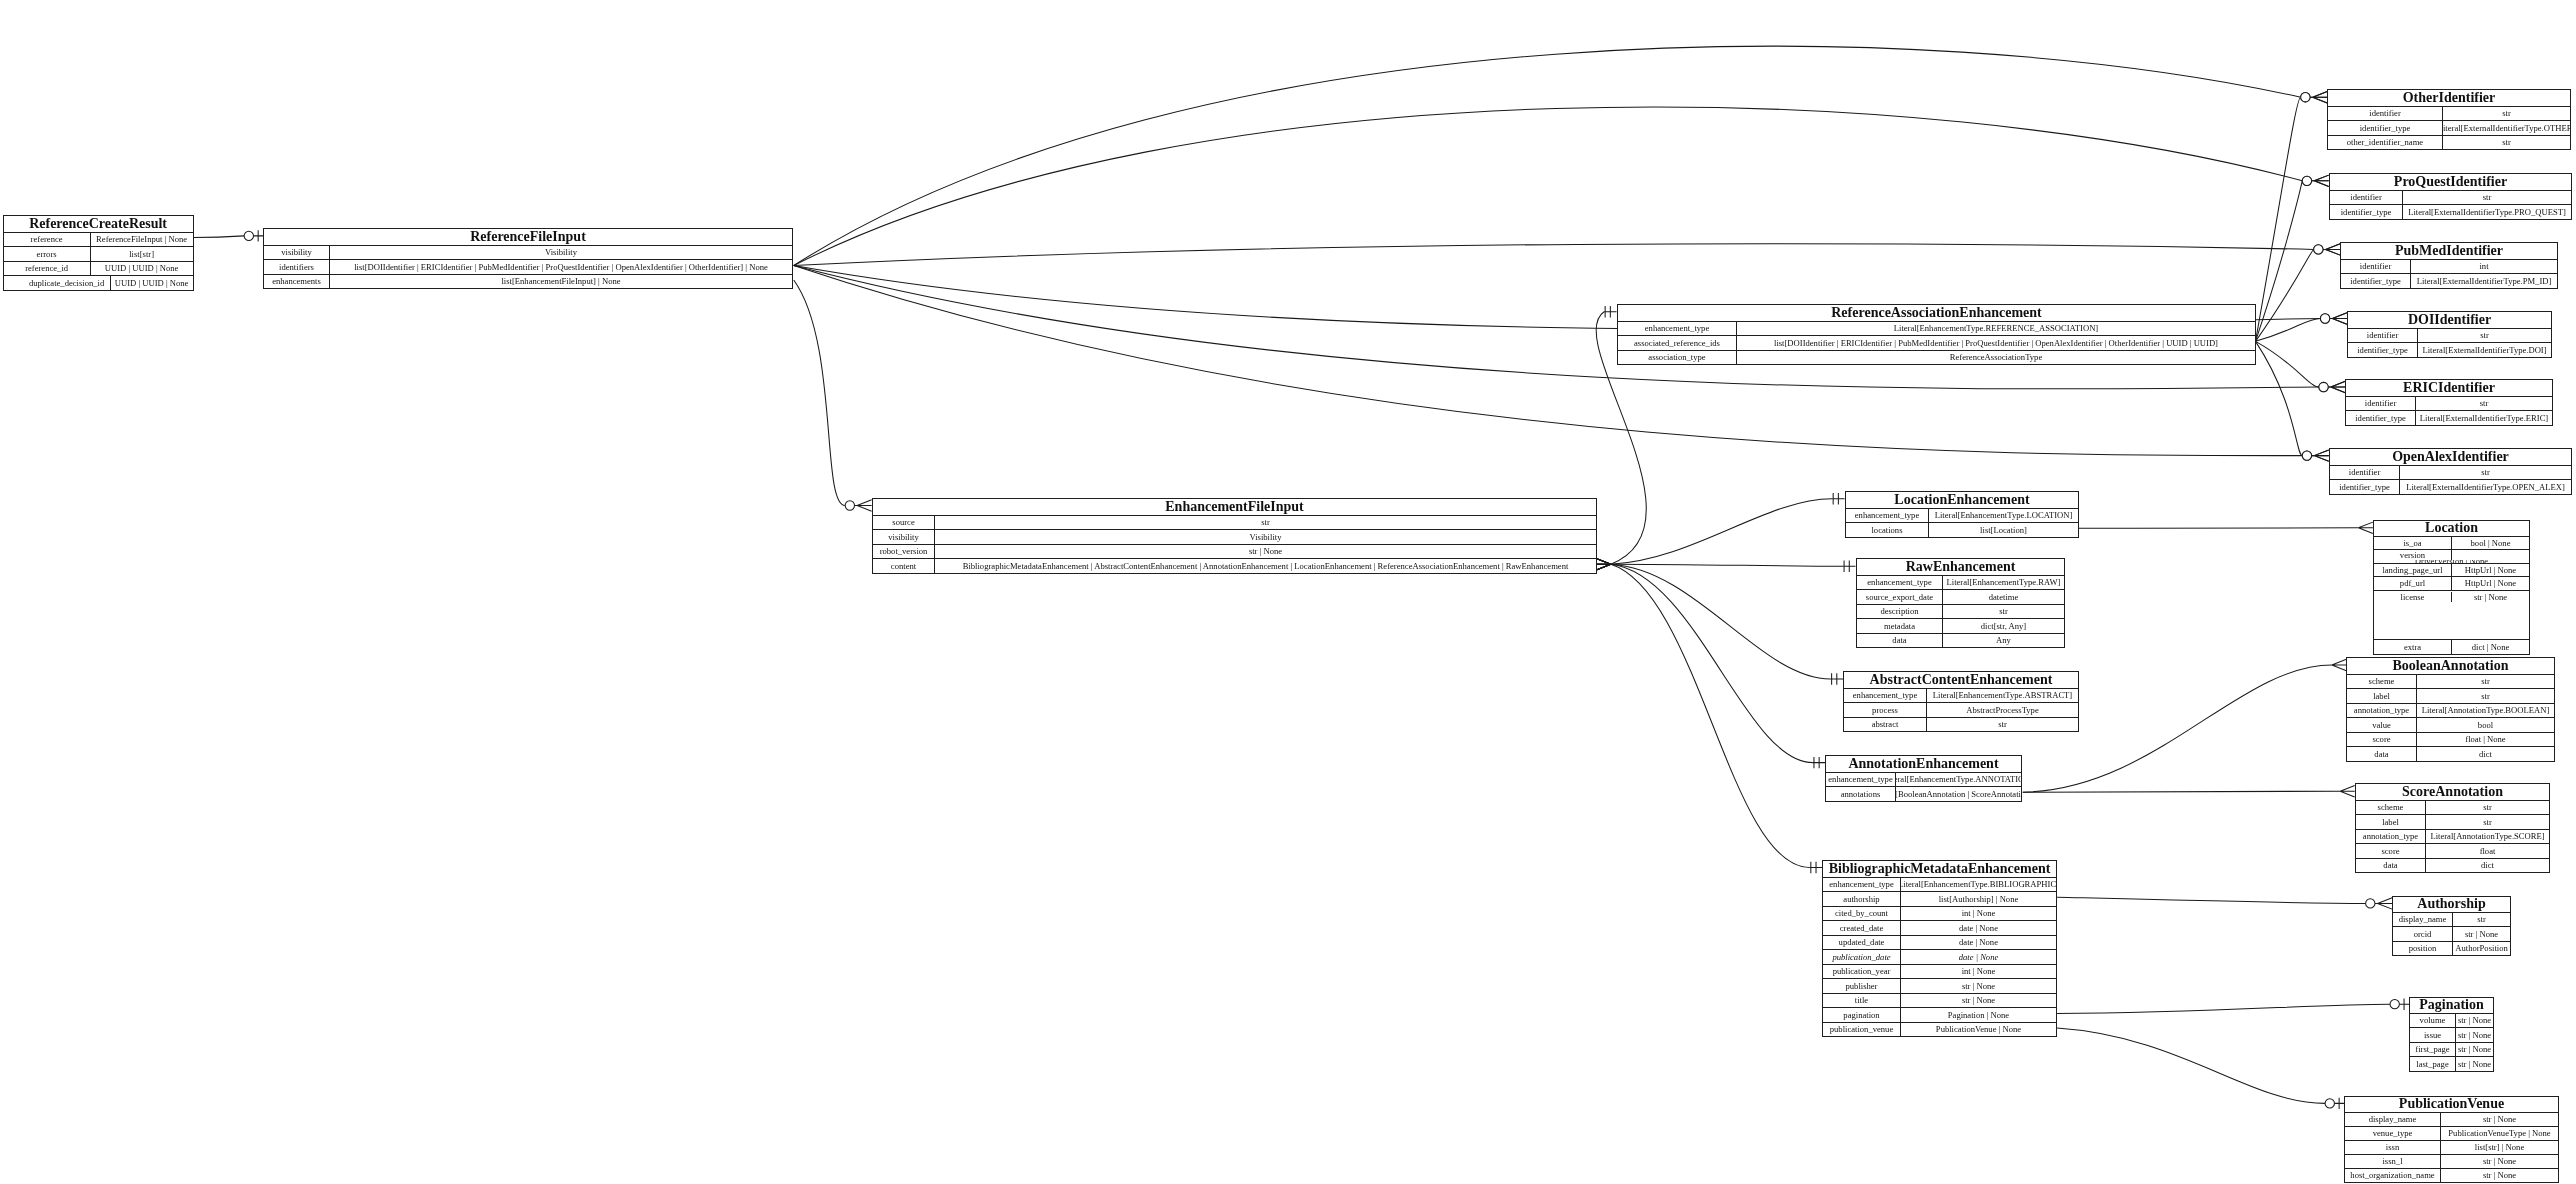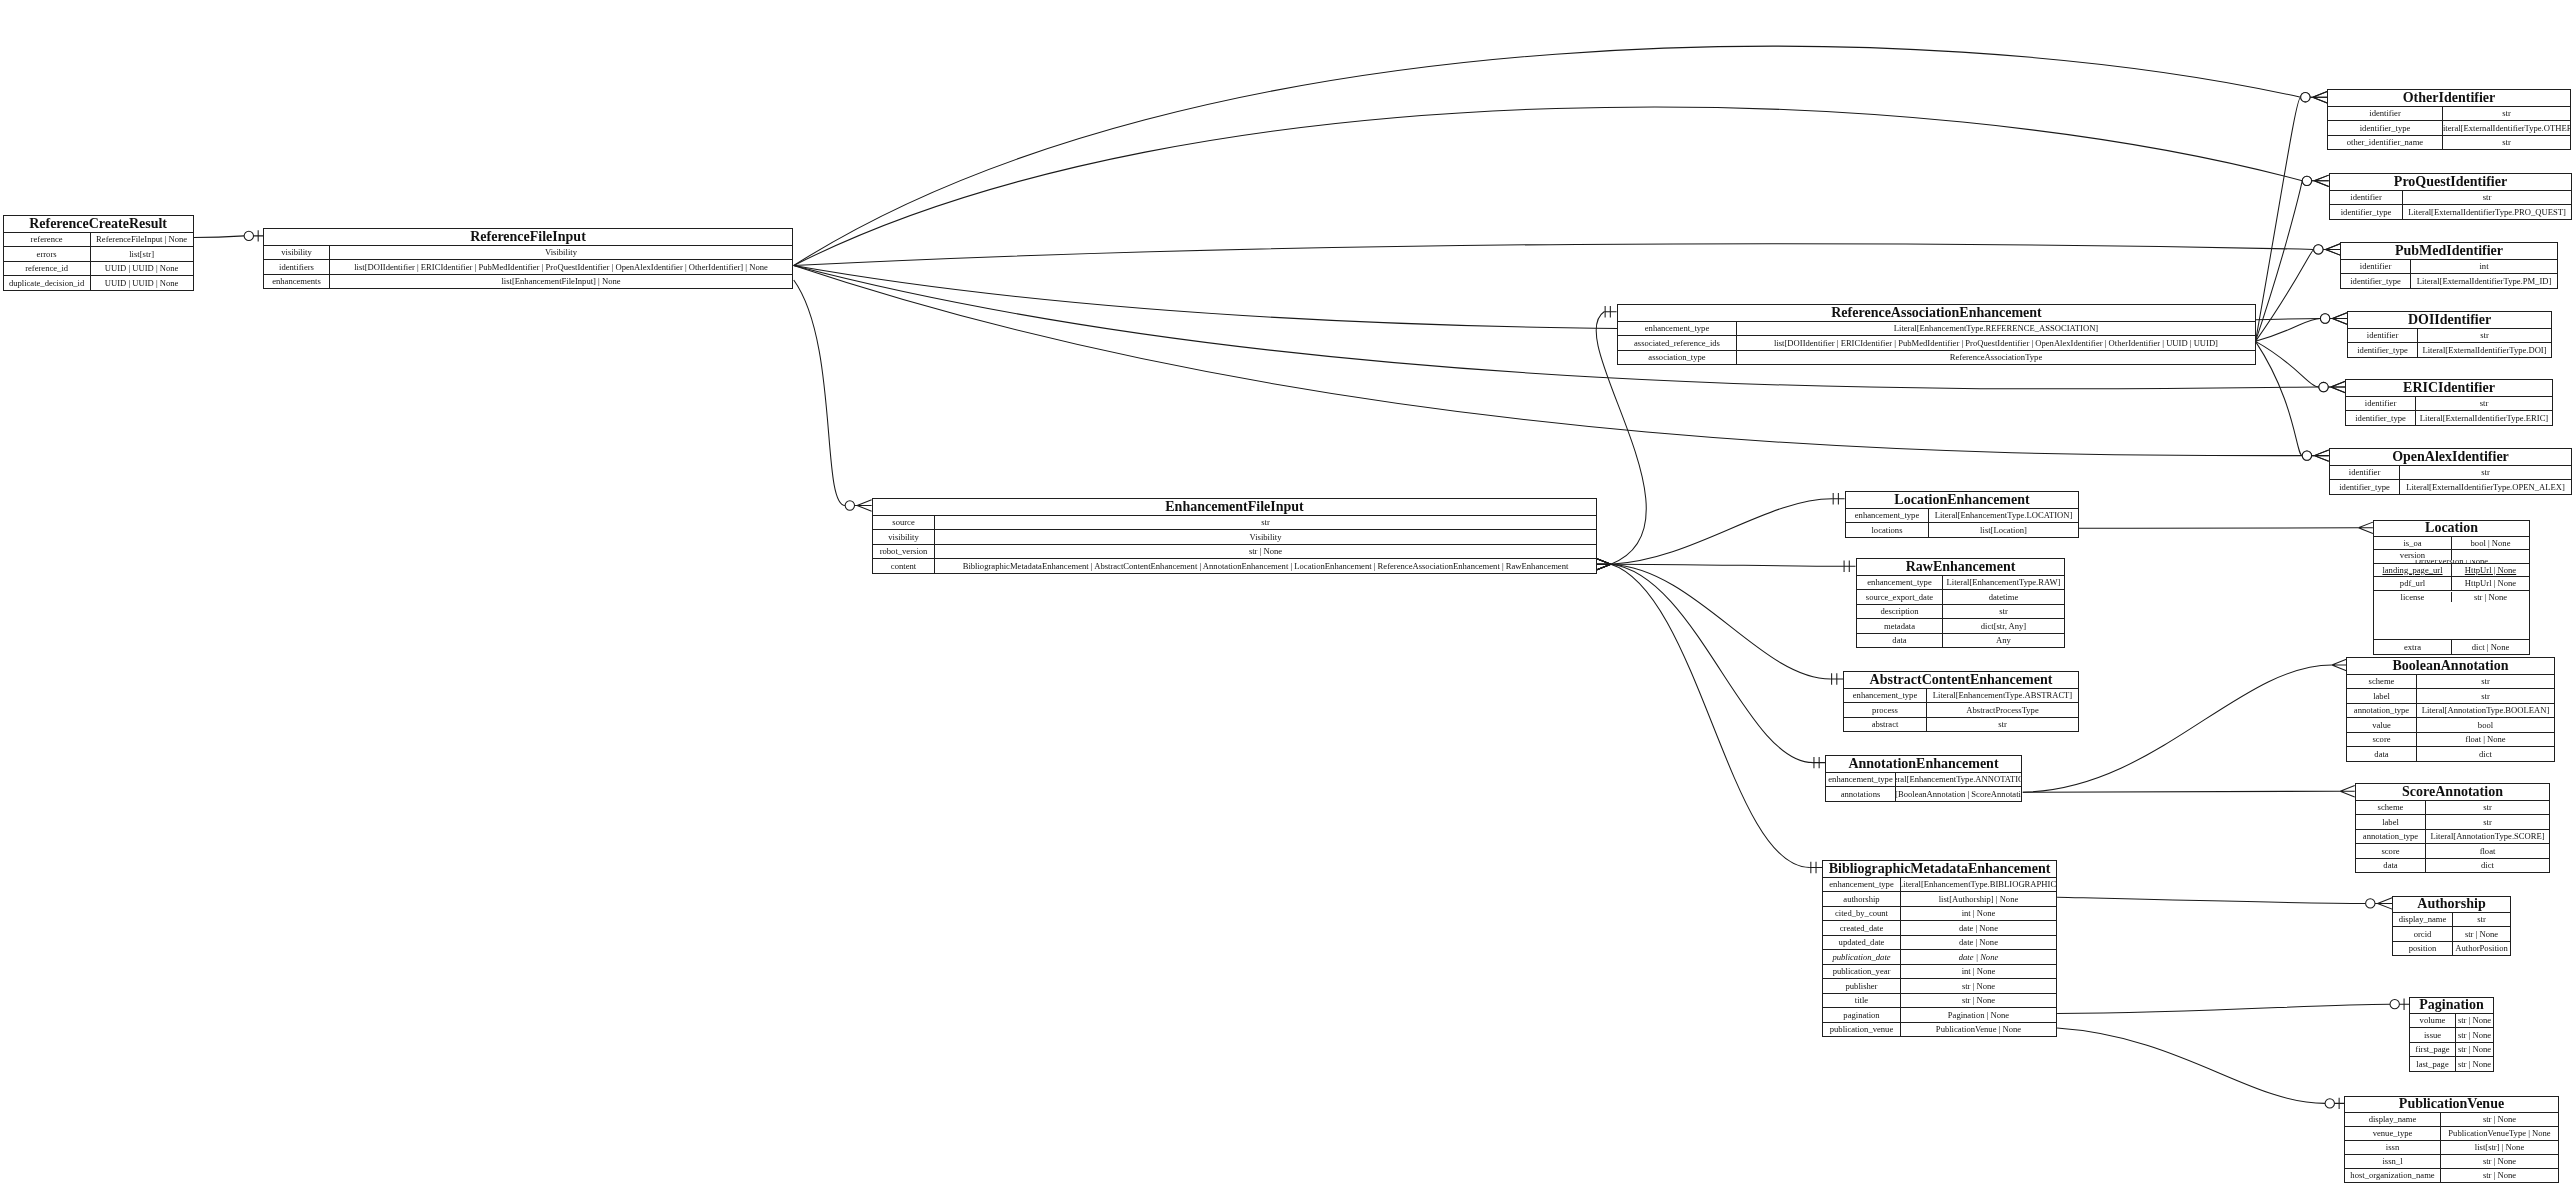--- a/index.html
+++ b/index.html
@@ -132,21 +132,21 @@
         </div>
         <div class="frow" style="height: 14.5px;">
           <div class="fcell fname" style="width: 87px;">errors</div>
           <div class="fcell ftype">list[str]</div>
         </div>
         <div class="frow" style="height: 14.5px;">
           <div class="fcell fname" style="width: 87px;">reference_id</div>
           <div class="fcell ftype">UUID | UUID | None</div>
         </div>
         <div class="frow" style="height: 14.5px;">
-          <div class="fcell fname" style="width: 87px;">duplicate_decision_id</div>
+          <div class="fcell fname" style="width: 87px; margin-left: 20px;">duplicate_decision_id</div>
           <div class="fcell ftype">UUID | UUID | None</div>
         </div>
       </div>
       <div class="entity" style="left: 263px; top: 228px; width: 530px;">
         <div class="etitle" style="height: 15.6px;">ReferenceFileInput</div>
         <div class="frow" style="height: 14.5px;">
           <div class="fcell fname" style="width: 66px;">visibility</div>
           <div class="fcell ftype">Visibility</div>
         </div>
         <div class="frow" style="height: 14.5px;">
@@ -276,21 +276,21 @@
       <div class="entity" style="left: 2373px; top: 520px; width: 157px;">
         <div class="etitle" style="height: 14.5px;">Location</div>
         <div class="frow" style="height: 13.5px;">
           <div class="fcell fname" style="width: 78px;">is_oa</div>
           <div class="fcell ftype">bool | None</div>
         </div>
         <div class="frow" style="height: 13.5px; flex-direction: column;">
           <div class="fcell fname" style="width: 78px;">version</div>
           <div class="fcell ftype">DriverVersion | None</div>
         </div>
-        <div class="frow" style="height: 13.5px; text-decoration: underline;">
+        <div class="frow" style="height: 13.5px;">
           <div class="fcell fname" style="width: 78px;">landing_page_url</div>
           <div class="fcell ftype">HttpUrl | None</div>
         </div>
         <div class="frow" style="height: 13.5px;">
           <div class="fcell fname" style="width: 78px;">pdf_url</div>
           <div class="fcell ftype">HttpUrl | None</div>
         </div>
         <div class="frow" style="height: 13.5px; align-items: center;">
           <div class="fcell fname" style="width: 78px;">license</div>
           <div class="fcell ftype">str | None</div>

